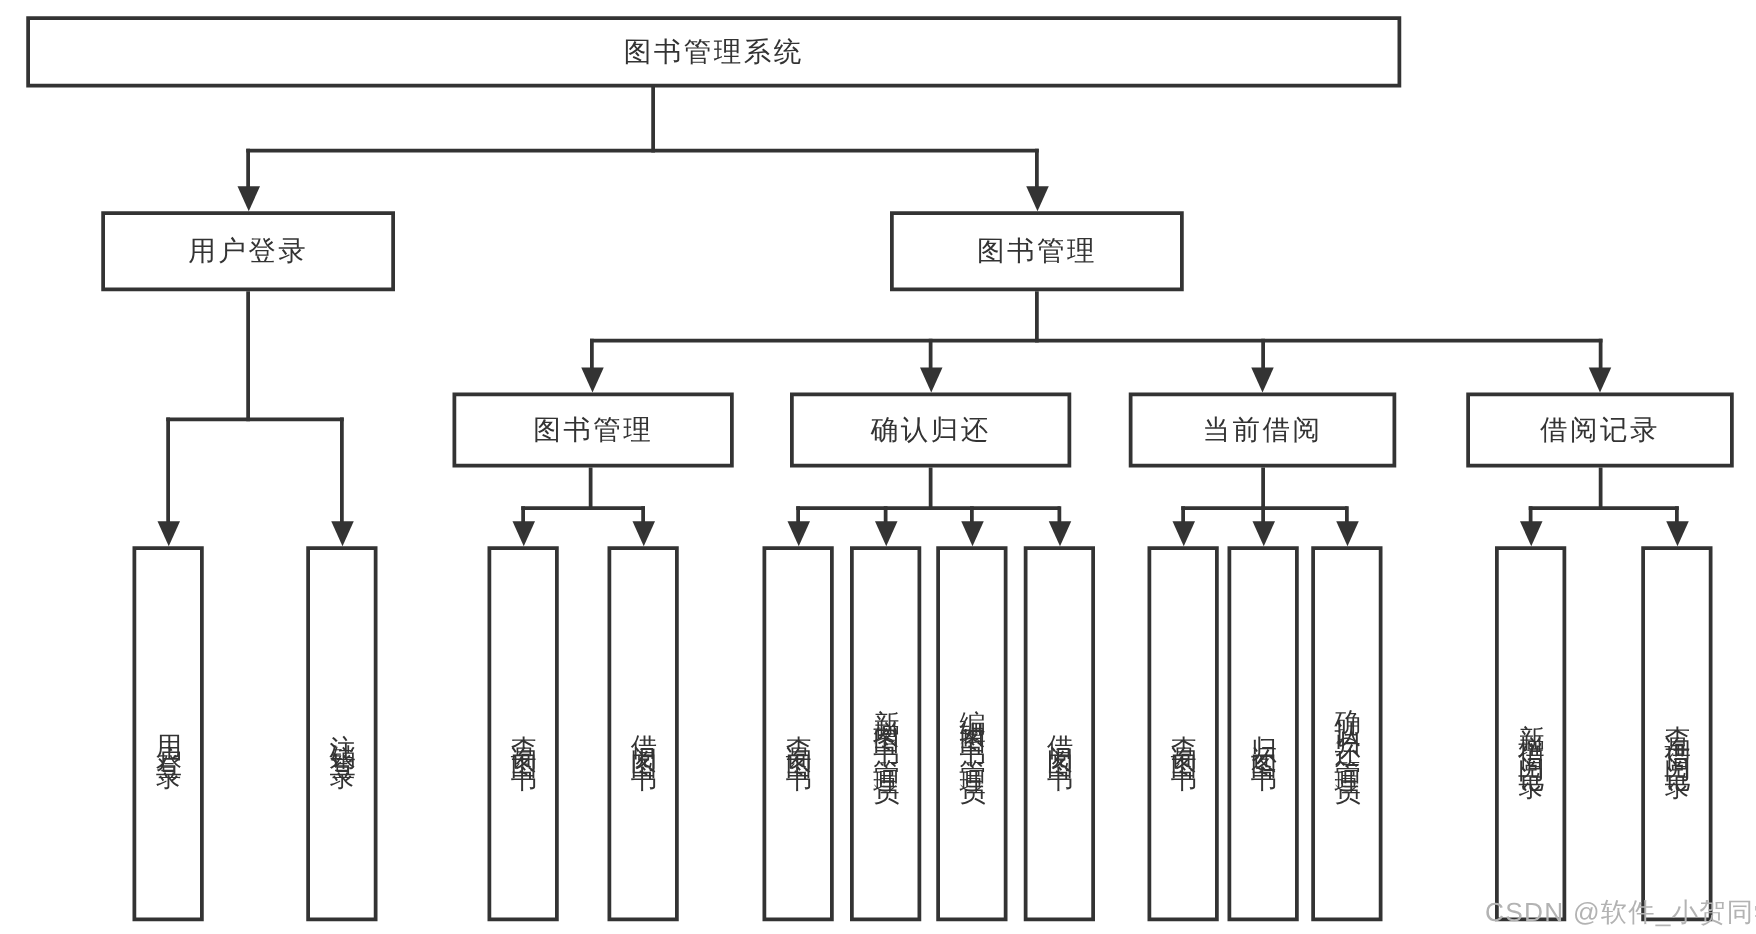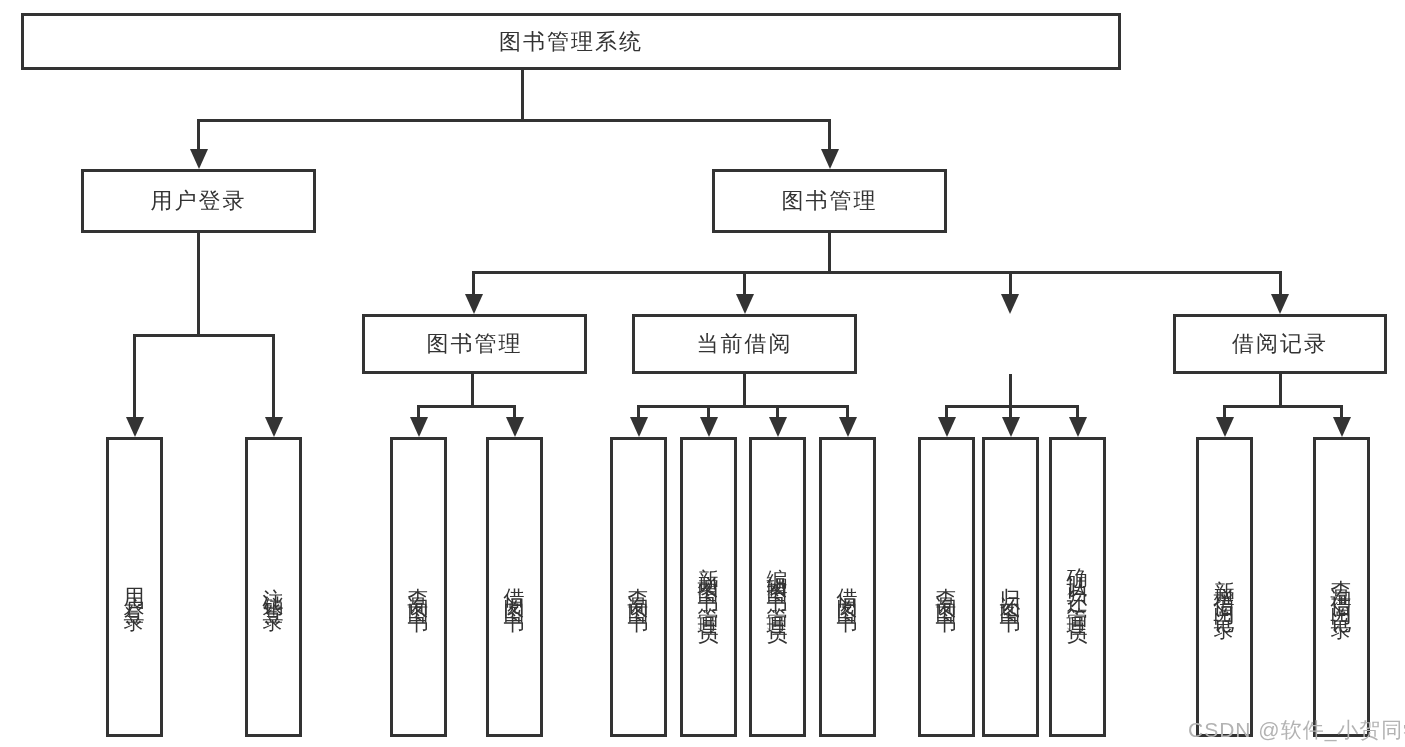--- a/index.html
+++ b/index.html
@@ -49,20 +49,23 @@
     <span>用户登录</span>
   </div>
   <div class="box" style="left:712px;top:169px;width:235px;height:64px">
     <span>图书管理</span>
   </div>
 
   <div class="box" style="left:362px;top:314px;width:225px;height:60px">
     <span>图书管理</span>
   </div>
   <div class="box" style="left:632px;top:314px;width:225px;height:60px">
+    <span>确认归还</span>
+  </div>
+  <div class="box" style="left:903px;top:314px;width:214px;height:60px">
     <span>当前借阅</span>
   </div>
   <div class="box" style="left:1173px;top:314px;width:214px;height:60px">
     <span>借阅记录</span>
   </div>
 
   <div class="vbox" style="left:106px">
     <span>用户登录</span>
   </div>
   <div class="vbox" style="left:245px">

